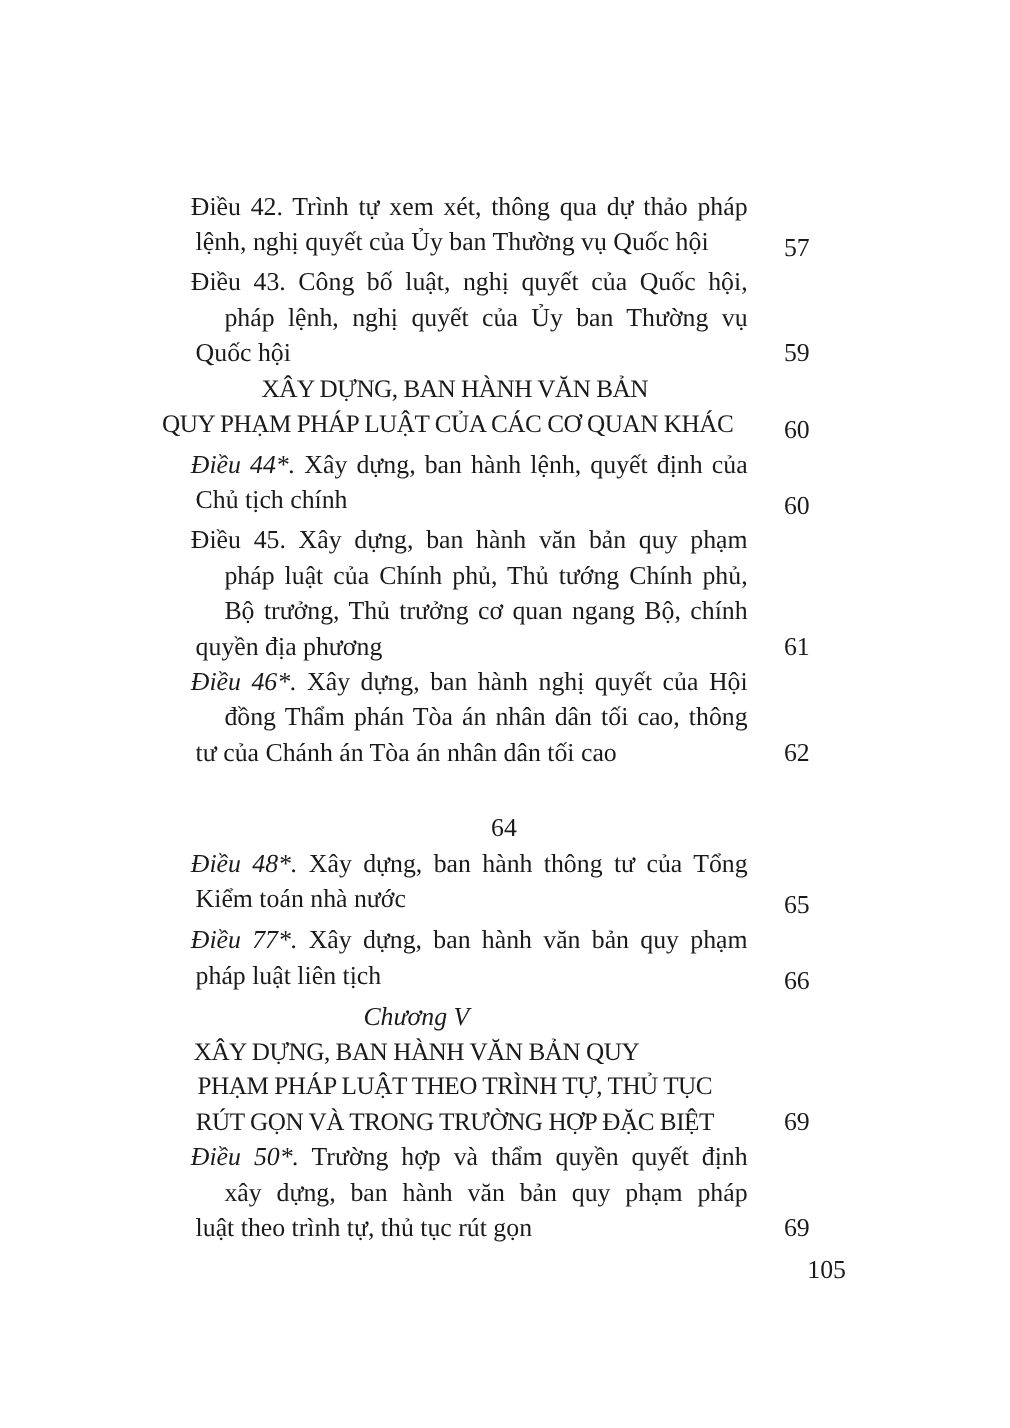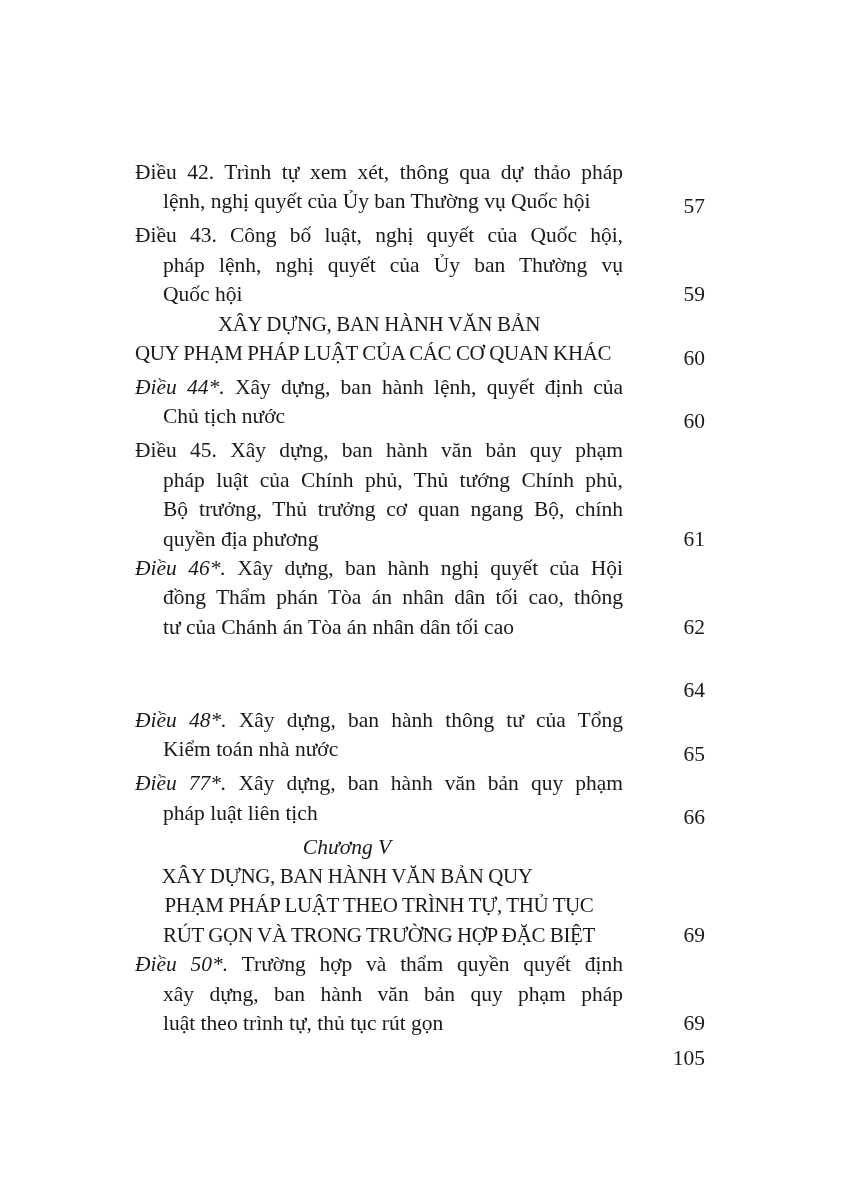--- a/index.html
+++ b/index.html
@@ -15,27 +15,27 @@
     position: absolute;
     left: 135px; top: 158px;
     width: 570px;
     font-size: 21.5px;
     line-height: 29.4px;
   }
   .row { display: flex; }
   .entry-text { width: 488px; }
   .entry-page {
     flex: 1;
-    text-align: right;
+    text-align: center;
     align-self: flex-end;
     white-space: nowrap;
     margin-top: 34px;
   }
   .line { text-align: justify; }
-  .line.just { text-align-last: justify; text-justify: inter-word; }
+  .line.just { text-align-last: justify; text-justify: inter-word; margin-left: 24px; }
   .line.last { text-align-last: left; }
   .line.cont { padding-left: 28px; }
   .label.italic { font-style: italic; }
   .chapter-label {
     text-align: center;
     font-style: italic;
     padding-right: 64px;
   }
   .chapter-title-line {
     text-align: center;
@@ -76,21 +76,21 @@
       <div class="row chapter">
         <div class="entry-text">
           <div class="chapter-title-line">XÂY DỰNG, BAN HÀNH VĂN BẢN</div>
           <div class="chapter-title-line">QUY PHẠM PHÁP LUẬT CỦA CÁC CƠ QUAN KHÁC</div>
         </div>
         <div class="entry-page">60</div>
       </div>
       <div class="row">
         <div class="entry-text">
           <div class="line just"><span class="label italic">Điều 44*.</span> Xây dựng, ban hành lệnh, quyết định của</div>
-          <div class="line cont last">Chủ tịch nước</div>
+          <div class="line cont last">Chủ tịch chính</div>
         </div>
         <div class="entry-page">60</div>
       </div>
       <div class="row">
         <div class="entry-text">
           <div class="line just"><span class="label">Điều 45.</span> Xây dựng, ban hành văn bản quy phạm</div>
           <div class="line cont just">pháp luật của Chính phủ, Thủ tướng Chính phủ,</div>
           <div class="line cont just">Bộ trưởng, Thủ trưởng cơ quan ngang Bộ, chính</div>
           <div class="line cont last">quyền địa phương</div>
         </div>

